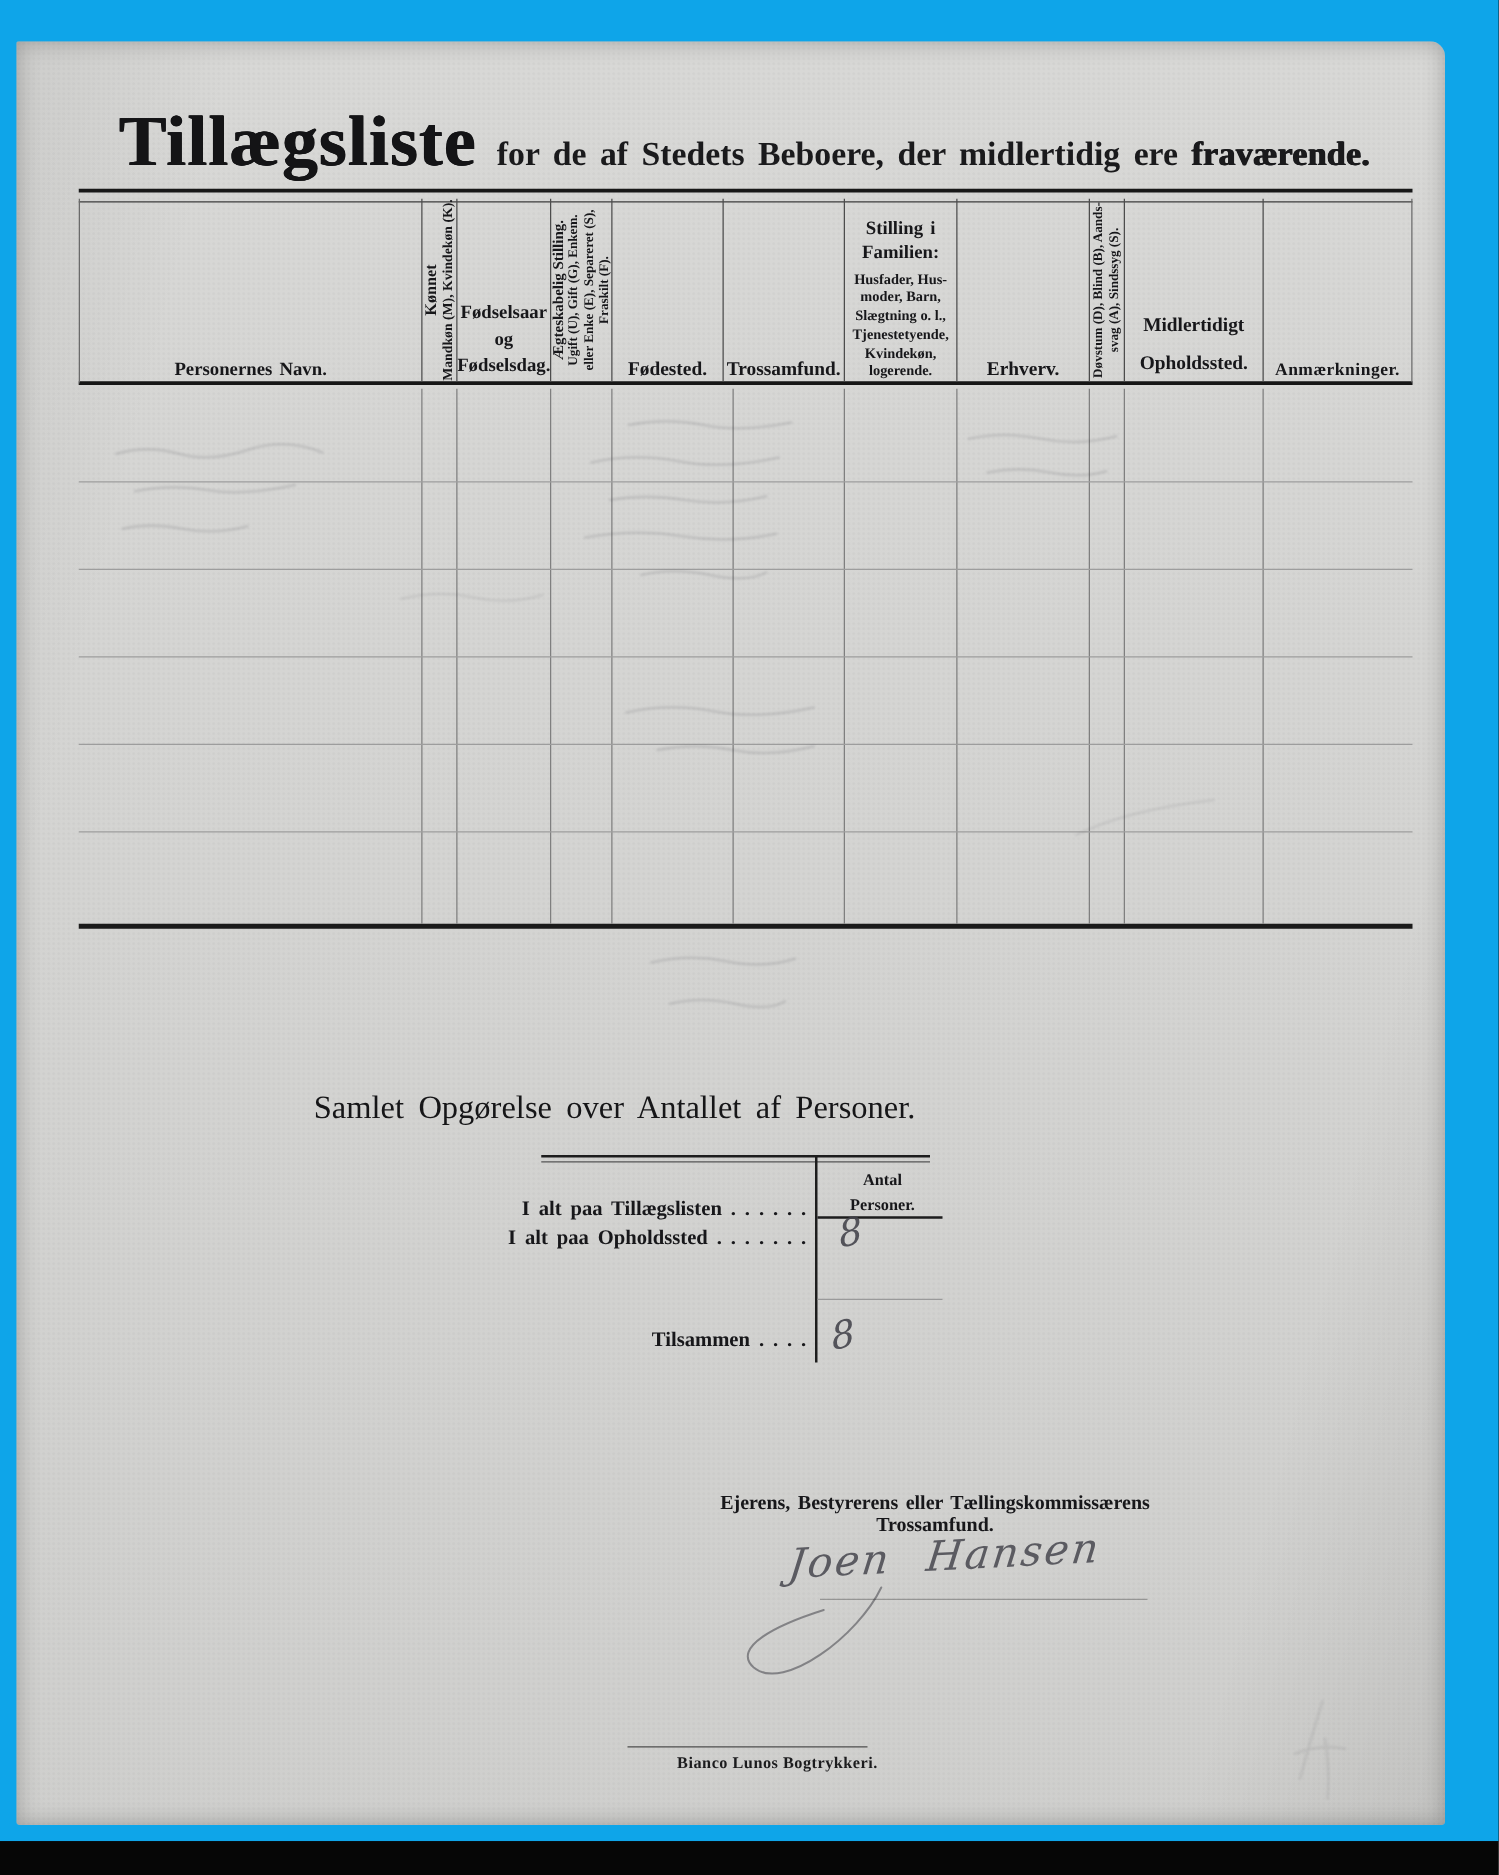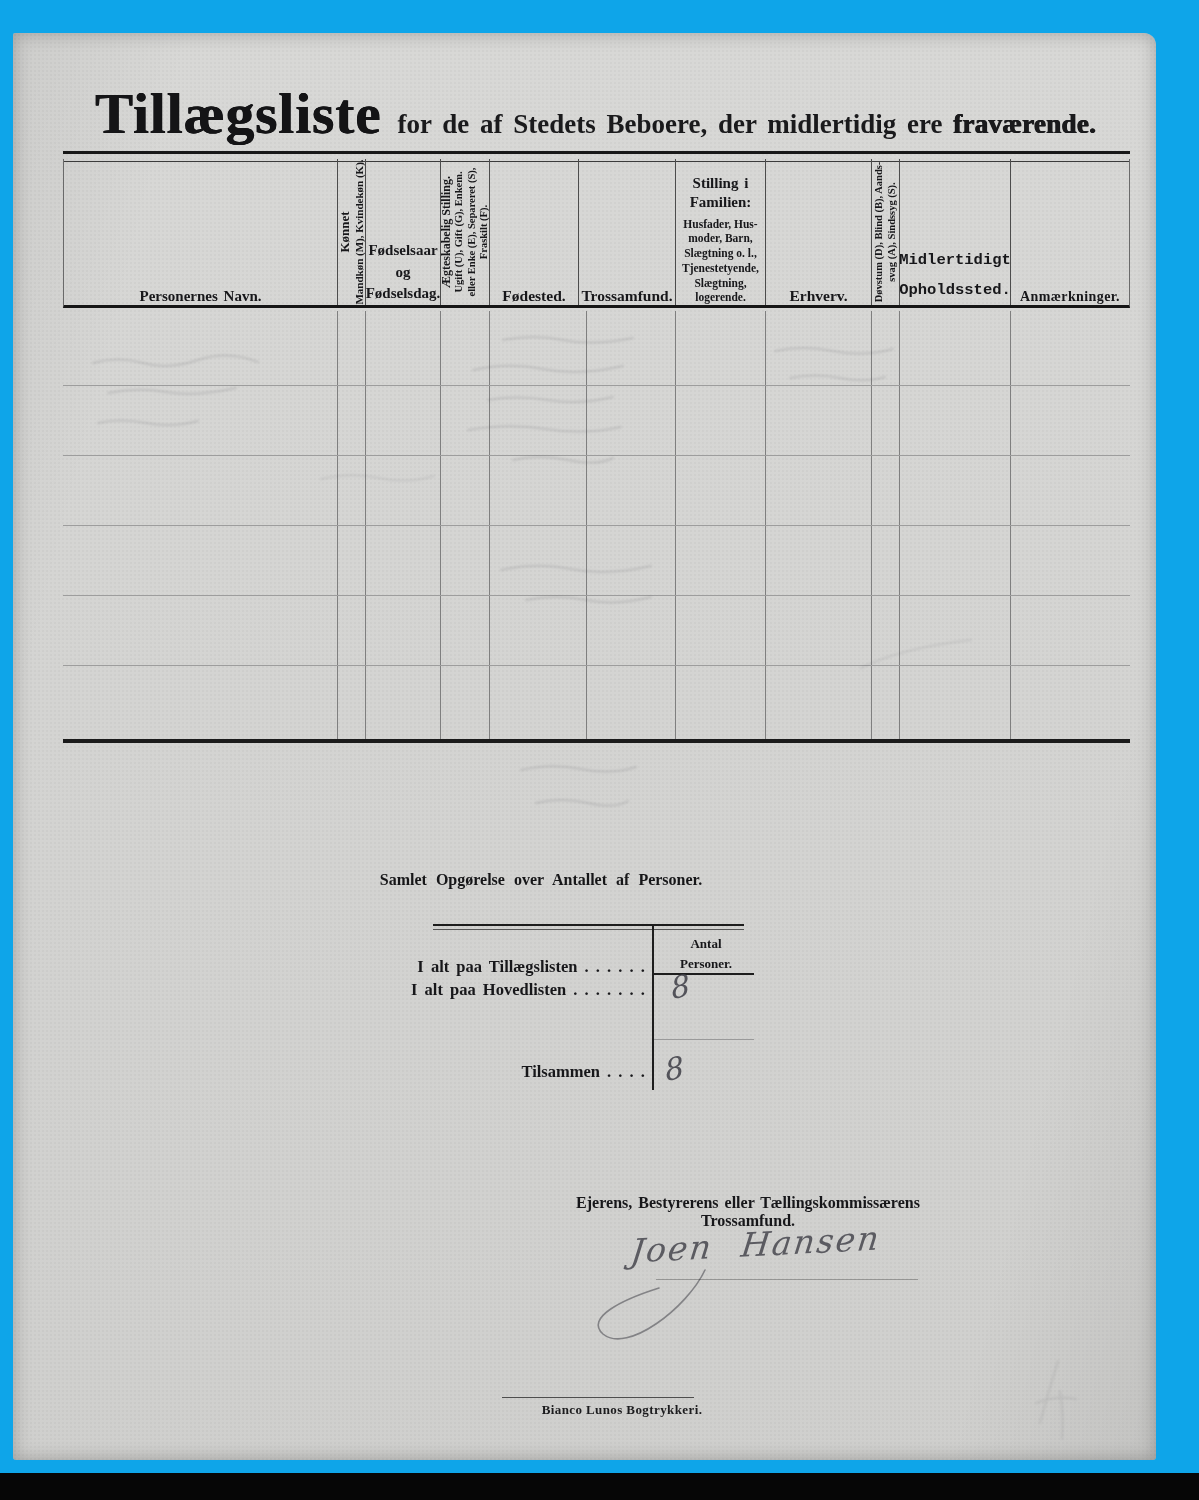--- a/index.html
+++ b/index.html
@@ -40,22 +40,22 @@
         white-space:nowrap;text-align:center;}
   .vert .b{font-size:13px;font-weight:bold;display:block;line-height:1.15;}
   .vert .s{font-size:11px;font-weight:bold;display:block;line-height:1.2;}
   .vert4 .s4{font-size:10.5px;font-weight:bold;display:block;line-height:1.18;}
   
   .tbody{position:absolute;left:50px;top:278px;width:1067px;height:428px;
          border-bottom:4px solid #1b1b1b;box-sizing:content-box;}
   .vline{position:absolute;top:0;width:1px;height:100%;background:#7f7f7f;}
   .hline{position:absolute;left:0;width:100%;height:1px;background:#9d9d9d;}
   
-  .sum-title{position:absolute;left:238px;top:838px;width:580px;text-align:center;
-             font-size:16px;font-weight:bold;word-spacing:5px;color:#161618;}
+  .sum-title{position:absolute;left:238px;top:838px;width:580px;
+             font-size:26px;font-weight:normal;word-spacing:5px;color:#161618;}
   .sum-topline{position:absolute;left:420px;top:891px;width:311px;height:3px;
                border-top:2px solid #1d1d1d;border-bottom:1px solid #555;}
   .sum-vline{position:absolute;left:639px;top:891px;width:2px;height:166px;background:#1d1d1d;}
   .sum-colhead{position:absolute;left:645px;top:901px;width:96px;text-align:center;
                font-size:13px;font-weight:bold;line-height:1.5;color:#17171a;}
   .sum-headline{position:absolute;left:641px;top:940px;width:100px;border-top:2px solid #1d1d1d;}
   .sum-faintline{position:absolute;left:641px;top:1006px;width:100px;border-top:1px solid #9a9a9a;}
   .sum-label{position:absolute;left:330px;width:302px;text-align:right;font-size:16.5px;
              font-weight:bold;word-spacing:3px;color:#17171a;white-space:nowrap;}
   .hand{font-style:italic;font-family:"DejaVu Serif","Liberation Serif",serif;color:#42424a;}
@@ -123,35 +123,35 @@
       <div class="th w6">
         <div class="f15" style="line-height:1.3;">
           <div>Stilling i</div>
           <div>Familien:</div>
         </div>
         <div class="sub-lines">
           <div>Husfader, Hus-</div>
           <div>moder, Barn,</div>
           <div>Slægtning o. l.,</div>
           <div>Tjenestetyende,</div>
-          <div>Slægtning,</div>
+          <div>Kvindekøn,</div>
           <div>logerende.</div>
         </div>
       </div>
       <div class="th w7">
         <div class="f16">Erhverv.</div>
       </div>
       <div class="th w8">
         <div class="vert">
           <span class="s" style="font-size:10.5px;">Døvstum (D), Blind (B), Aands-</span>
           <span class="s" style="font-size:10.5px;">svag (A), Sindssyg (S).</span>
         </div>
       </div>
       <div class="th w9">
-        <div class="f16" style="line-height:1.9;font-family:Liberation Mono, monospace;">
+        <div class="f16" style="line-height:1.9;">
           <div>Midlertidigt</div>
           <div>Opholdssted.</div>
         </div>
       </div>
       <div class="th w10">
         <div style="font-size:14px;letter-spacing:0.4px;">Anmærkninger.</div>
       </div>
     </div>
 
     <div class="tbody">
@@ -205,21 +205,21 @@
 
     <div class="sum-title">Samlet Opgørelse over Antallet af Personer.</div>
     <div class="sum-topline"></div>
     <div class="sum-vline"></div>
     <div class="sum-colhead">
       <div>Antal</div>
       <div>Personer.</div>
     </div>
     <div class="sum-headline"></div>
 
-    <div class="sum-label" style="top:947px;">I alt paa Hovedlisten . . . . . . .</div>
+    <div class="sum-label" style="top:947px;">I alt paa Opholdssted . . . . . . .</div>
     <div class="hand hand8" style="left:658px;top:936px;">8</div>
 
     <div class="sum-label" style="top:924px;">I alt paa Tillægslisten  . . . . . .</div>
     <div class="hand hand8" style="left:658px;top:970px;"></div>
 
     <div class="sum-faintline"></div>
 
     <div class="sum-label" style="top:1029px;">Tilsammen . . . .</div>
     <div class="hand hand8" style="left:652px;top:1018px;">8</div>
 

